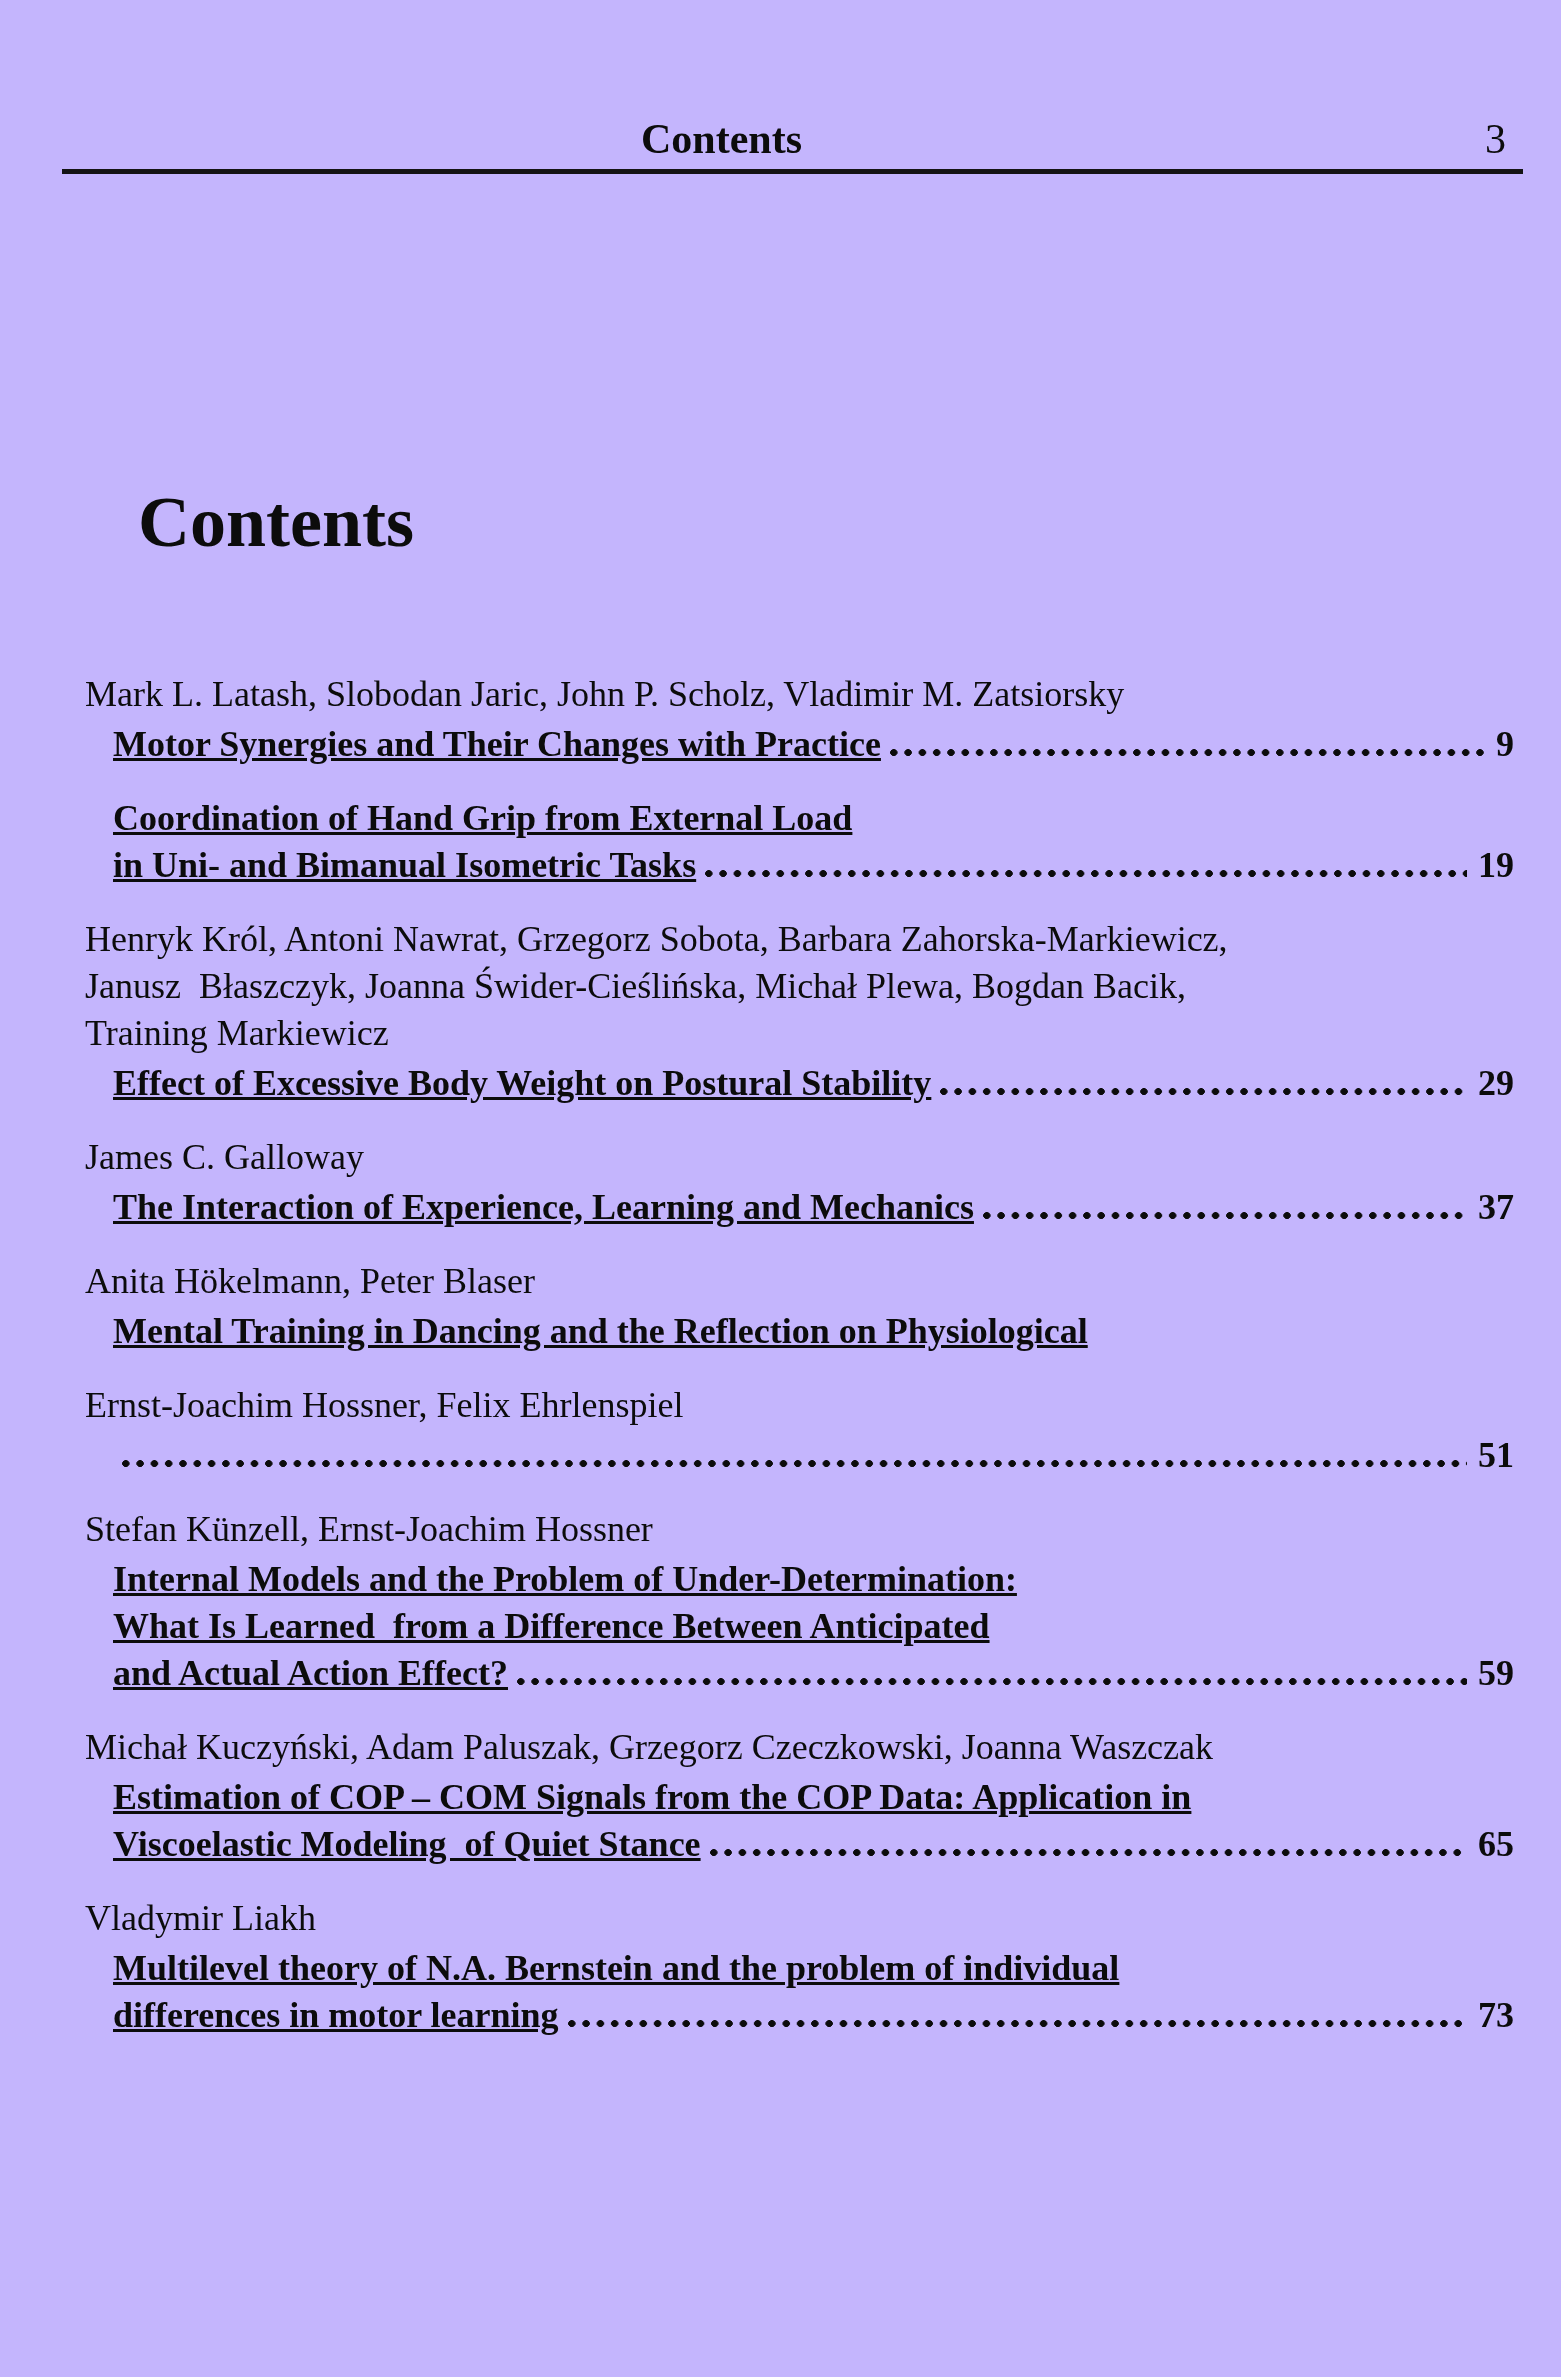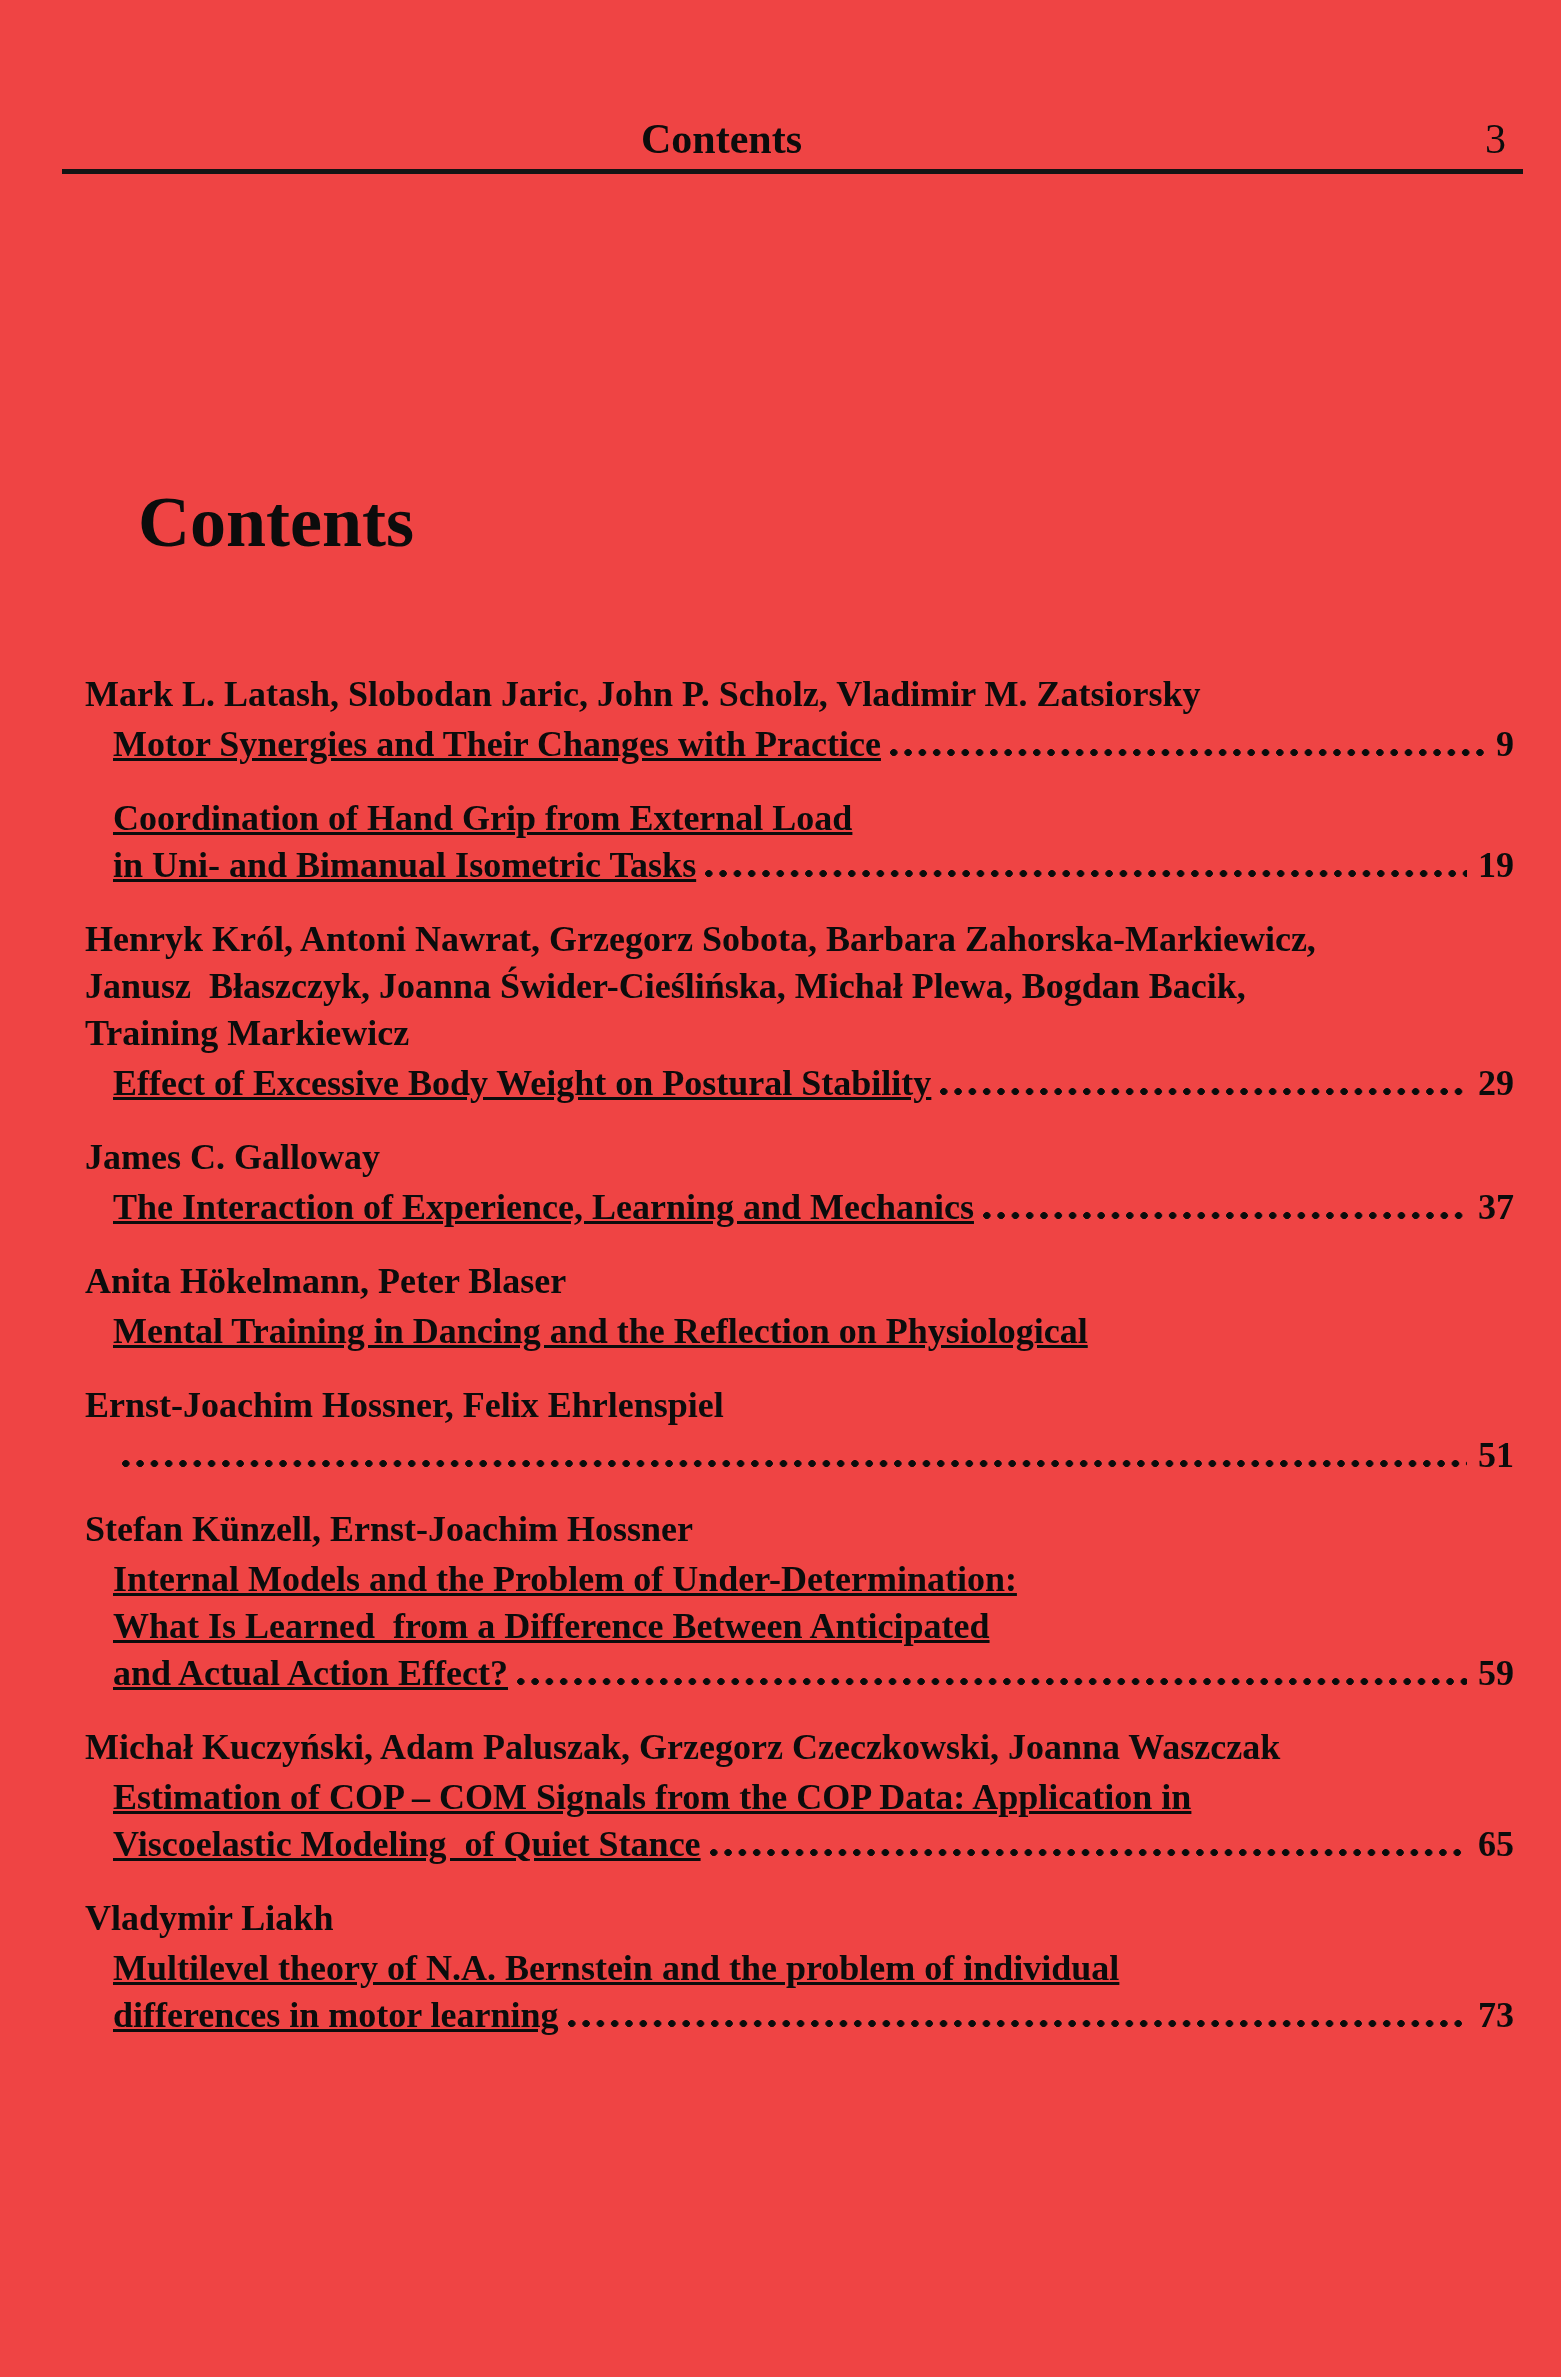--- a/index.html
+++ b/index.html
@@ -1,19 +1,19 @@
 <!DOCTYPE html>
 <html style="font-size:12px"><head>
 <meta charset="utf-8">
 <style>
   html,body{margin:0;padding:0;background:#777;}
   .page{
     position:relative;
     width:1562px;height:2377px;
-    background:#ef4444;
+    background:#c4b5fd;
     font-family:"Liberation Serif","DejaVu Serif",serif;
     color:#0c0c0c;
     overflow:hidden;
   }
   
   .running-title{
     position:absolute;top:118px;left:641px;
     font-size:42px;line-height:1;font-weight:700;white-space:pre;
   }
   .running-page{
@@ -29,21 +29,21 @@
     position:absolute;top:438px;left:138px;
     font-size:72px;line-height:1;font-weight:700;
     letter-spacing:0;white-space:pre;
   }
   
   .toc{
     position:absolute;top:671px;left:85px;right:48px;
   }
   .entry{margin:0 0 27px 0;}
   .authors-line{
-    font-size:36px;line-height:47px;font-weight:700;
+    font-size:36px;line-height:47px;font-weight:400;
     white-space:pre;margin:0;
   }
   .titleblock{margin-top:3px;}
   .tline{
     display:flex;align-items:baseline;
     padding-left:28px;
     font-size:36px;line-height:47px;font-weight:700;
   }
   .ttext{white-space:pre;flex:0 0 auto;text-decoration:underline;}
   .leader{

